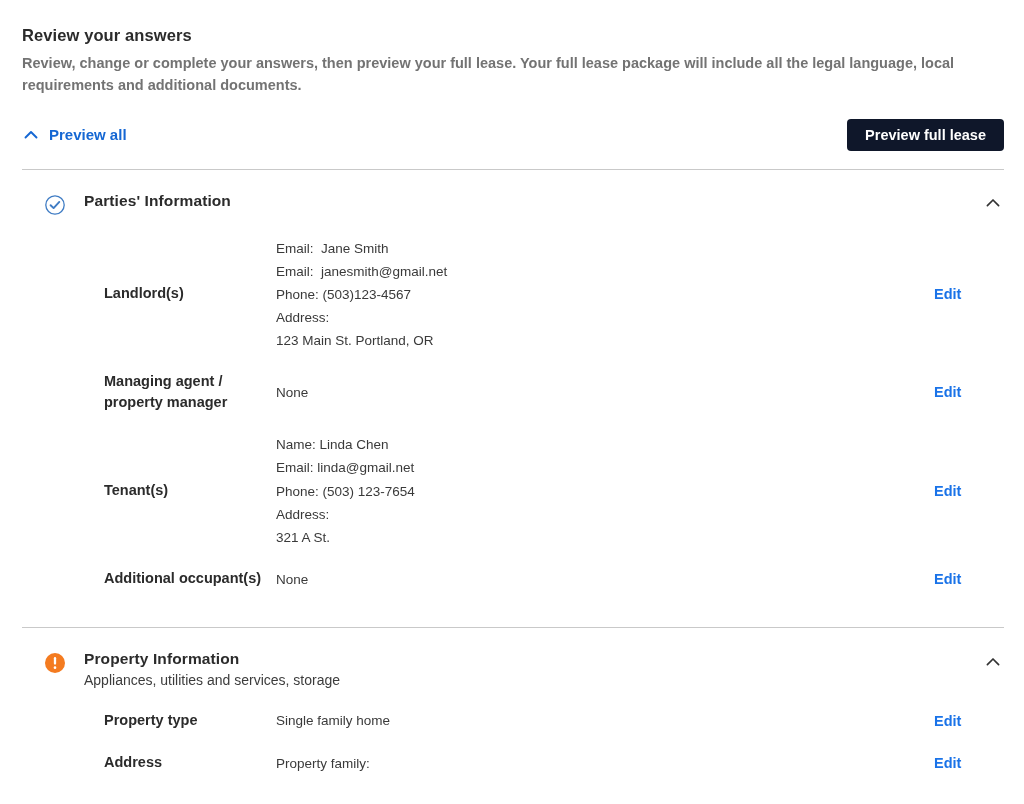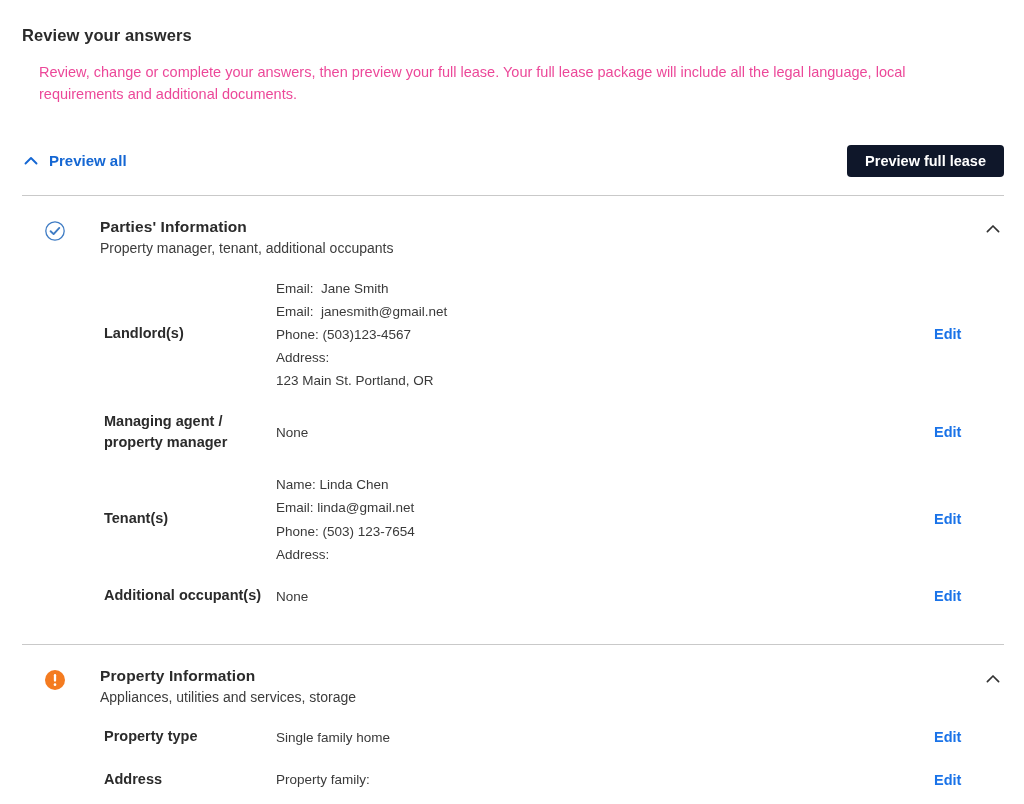--- a/index.html
+++ b/index.html
@@ -32,24 +32,24 @@
   .page-title {
     font-size: 16.5px;
     font-weight: bold;
     color: #2b2b2b;
     margin: 0 0 8px 0;
     letter-spacing: 0.1px;
   }
   .page-desc {
     font-size: 14.5px;
     line-height: 1.5;
-    color: #ec4899;
-    margin: 17px;
+    color: #737373;
+    margin: 0;
     max-width: 990px;
-    font-weight: normal;
+    font-weight: bold;
   }
 
   
   .action-row {
     display: flex;
     align-items: center;
     justify-content: space-between;
     padding: 22px 20px 0 22px;
   }
   .collapse-all {
@@ -106,21 +106,21 @@
     position: relative;
   }
   .status-icon {
     width: 22px;
     height: 22px;
     flex: 0 0 22px;
     margin-left: 22px;
     margin-top: 2px;
   }
   .section-titles {
-    margin-left: 34px;
+    margin-left: 18px;
     flex: 1 1 auto;
   }
   .section-title {
     font-size: 15.5px;
     font-weight: bold;
     color: #2b2b2b;
     margin: 0 0 4px 0;
     letter-spacing: 0.1px;
   }
   .section-sub {
@@ -207,21 +207,20 @@
 
   <div id="sections-root">
       <div class="section">
         <div class="section-head">
           <span class="status-icon"><svg width="22" height="22" viewBox="0 0 22 22" aria-hidden="true">
               <circle cx="11" cy="11" r="9.2" fill="none" stroke="#3f7cc4" stroke-width="1.3"></circle>
               <path d="M6.6 11.2 L9.6 14.1 L15.3 7.9" fill="none" stroke="#3f7cc4" stroke-width="1.9" stroke-linecap="round" stroke-linejoin="round"></path>
             </svg></span>
           <div class="section-titles">
             <div class="section-title">Parties' Information</div>
-            <div class="section-sub">Property manager, tenant, additional occupants</div>
           </div>
           <button class="section-toggle">
             <span><svg width="20" height="20" viewBox="0 0 20 20" aria-hidden="true">
                 <path d="M4.4 12.6 L10 7 L15.6 12.6" fill="none" stroke="#333333" stroke-width="1.7" stroke-linecap="round" stroke-linejoin="round"></path>
               </svg></span>
           </button>
         </div>
         <div class="rows">
           <div class="row">
             <div class="row-label">Landlord(s)</div>
@@ -241,20 +240,21 @@
             </div>
             <div class="row-edit"><a class="edit-link">Edit</a></div>
           </div>
           <div class="row">
             <div class="row-label">Tenant(s)</div>
             <div class="row-value">
               <span class="line">Name: Linda Chen</span>
               <span class="line">Email: linda@gmail.net</span>
               <span class="line">Phone: (503) 123-7654</span>
               <span class="line">Address:</span>
+              <span class="line">321 A St.</span>
             </div>
             <div class="row-edit"><a class="edit-link">Edit</a></div>
           </div>
           <div class="row">
             <div class="row-label">Additional occupant(s)</div>
             <div class="row-value">
               <span class="line">None</span>
             </div>
             <div class="row-edit"><a class="edit-link">Edit</a></div>
           </div>

